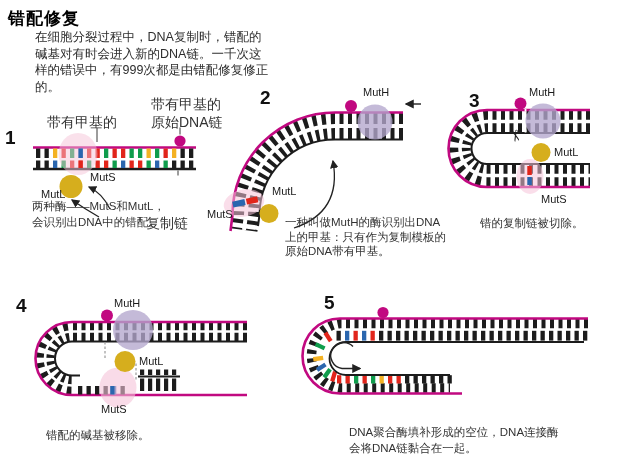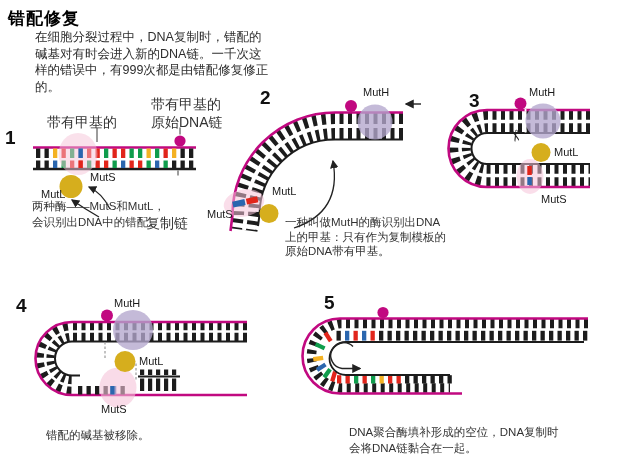--- a/index.html
+++ b/index.html
@@ -244,16 +244,17 @@
 
   <div class="abs enz" style="left:114px;top:297px;">MutH</div>
   <div class="abs enz" style="left:139px;top:355px;">MutL</div>
   <div class="abs enz" style="left:101px;top:403px;">MutS</div>
 
   <div class="abs cap" style="left:32px;top:198px;">两种酶——MutS和MutL，
 会识别出DNA中的错配。</div>
   <div class="abs cap" style="left:285px;top:215px;width:185px;line-height:14.5px;">一种叫做MutH的酶识别出DNA
 上的甲基：只有作为复制模板的
 原始DNA带有甲基。</div>
+  <div class="abs cap" style="left:480px;top:215px;">错的复制链被切除。</div>
   <div class="abs cap" style="left:46px;top:427px;">错配的碱基被移除。</div>
-  <div class="abs cap" style="left:349px;top:424px;">DNA聚合酶填补形成的空位，DNA复制时
+  <div class="abs cap" style="left:349px;top:424px;">DNA聚合酶填补形成的空位，DNA连接酶
 会将DNA链黏合在一起。</div>
 </div>
 
 </body></html>

